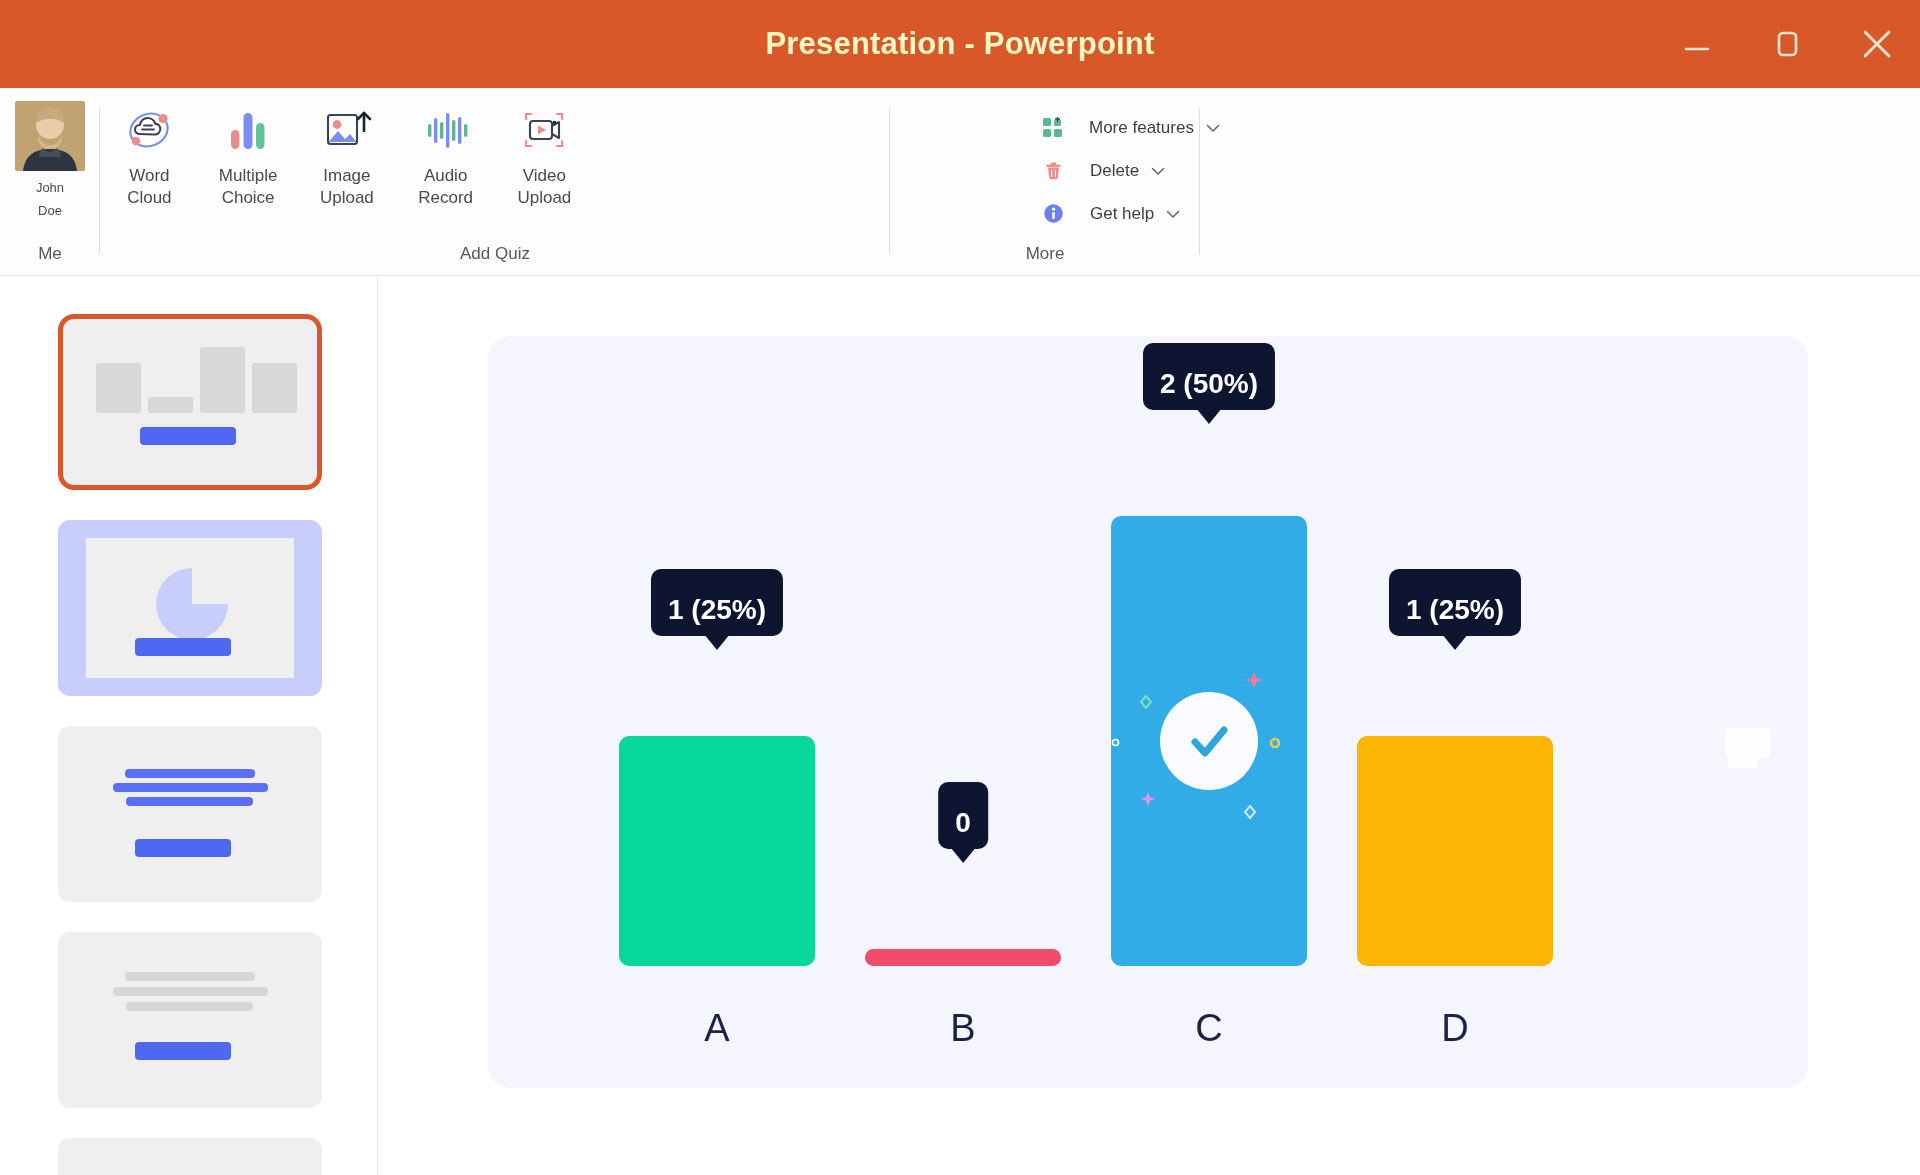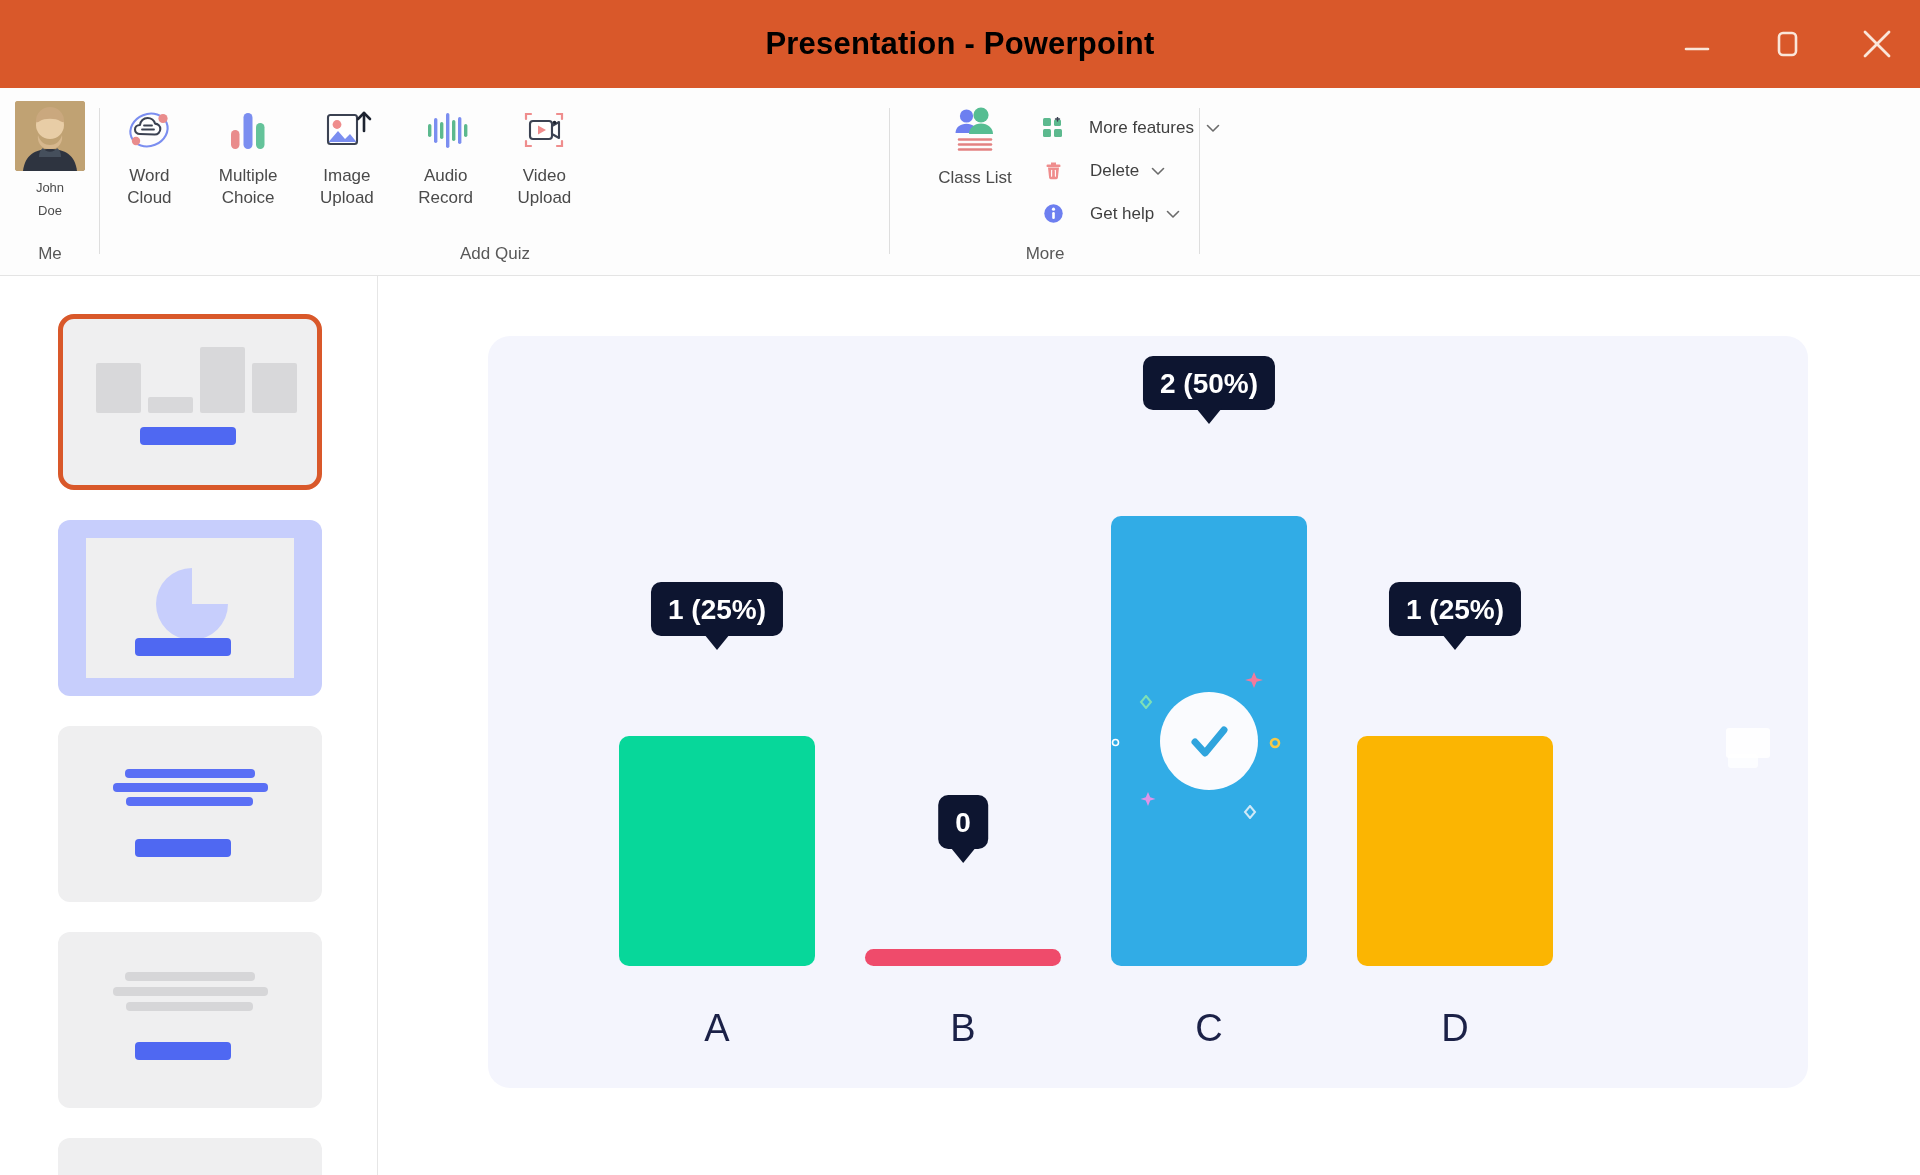--- a/index.html
+++ b/index.html
@@ -10,21 +10,21 @@
     overflow: hidden;
   }
 
   
   .titlebar {
     position: absolute; left: 0; top: 0; width: 1920px; height: 88px;
     background: #d9582a;
     display: flex; align-items: center; justify-content: center;
   }
   .title-text {
-    color: #000000; font-size: 31px; font-weight: bold; letter-spacing: .2px;
+    color: #fef9c3; font-size: 31px; font-weight: bold; letter-spacing: .2px;
   }
   .win-controls {
     position: absolute; right: 20px; top: 0; height: 88px;
     display: flex; align-items: center; gap: 44px;
   }
   .win-btn {
     width: 46px; height: 46px;
     display: flex; align-items: center; justify-content: center;
     cursor: pointer;
   }
@@ -132,21 +132,21 @@
     border-radius: 10px;
   }
   .bar.flat { border-radius: 9px; }
   .axis-lbl {
     position: absolute; bottom: 38px; left: 0; width: 250px; text-align: center;
     font-size: 38px; color: #1b2147; font-weight: 500;
   }
   .tip {
     position: absolute; left: 50%; transform: translateX(-50%);
     background: #0d1530; color: #fff; border-radius: 10px;
-    padding: 12px 17px 10px; font-size: 28px; font-weight: bold;
+    padding: 25px 17px 10px; font-size: 28px; font-weight: bold;
     white-space: nowrap;
   }
   .tip::after {
     content:''; position:absolute; left:50%; transform: translateX(-50%);
     bottom: -14px; width: 0; height: 0;
     border-left: 13px solid transparent; border-right: 13px solid transparent;
     border-top: 16px solid #0d1530;
   }
   .check-wrap {
     position: absolute; left: 50%; top: 50%; transform: translate(-50%,-50%);
@@ -295,36 +295,20 @@
         <div class="lbl">Video
 Upload</div>
       </div>
 
     </div>
     <div class="grp-label" style="left:0;width:790px;">Add Quiz</div>
     <div class="grp-sep" style="left:789px;"></div>
   </div>
 
   <div class="grp-more">
-    <div class="classlist">
-      <div class="ico">
-        <svg width="56" height="56" viewBox="0 0 56 56">
-          <circle cx="19.5" cy="14" r="6.6" fill="#6d7ff0"></circle>
-          <circle cx="34" cy="13" r="7.6" fill="#56bd92"></circle>
-          <path d="M8.5 31c0-5.6 4.9-9.2 11-9.2s11 3.6 11 9.2z" fill="#6d7ff0"></path>
-          <path d="M22 32c0-6.4 5.5-10.6 12-10.6S46 25.6 46 32z" fill="#56bd92"></path>
-          <g stroke="#e38282" stroke-width="2.5" stroke-linecap="round">
-            <line x1="12" y1="37.5" x2="44" y2="37.5"></line>
-            <line x1="12" y1="42.5" x2="44" y2="42.5"></line>
-            <line x1="12" y1="47.5" x2="44" y2="47.5"></line>
-          </g>
-        </svg>
-      </div>
-      <div class="lbl">Class List</div>
-    </div>
 
     <div class="menu-col">
       <div class="menu-item">
         <span class="mi-ico">
           <svg width="21" height="21" viewBox="0 0 21 21">
             <rect x="1" y="1" width="8" height="8" rx="1.5" fill="#5cb98e"></rect>
             <rect x="12" y="2.5" width="7" height="6.5" rx="1.5" fill="#5cb98e"></rect>
             <rect x="1" y="12" width="8" height="8" rx="1.5" fill="#5cb98e"></rect>
             <rect x="12" y="12" width="8" height="8" rx="1.5" fill="#5cb98e"></rect>
             <path d="M15.5 0v4M13.5 2h4" stroke="#3b4252" stroke-width="1.4" stroke-linecap="round"></path>

